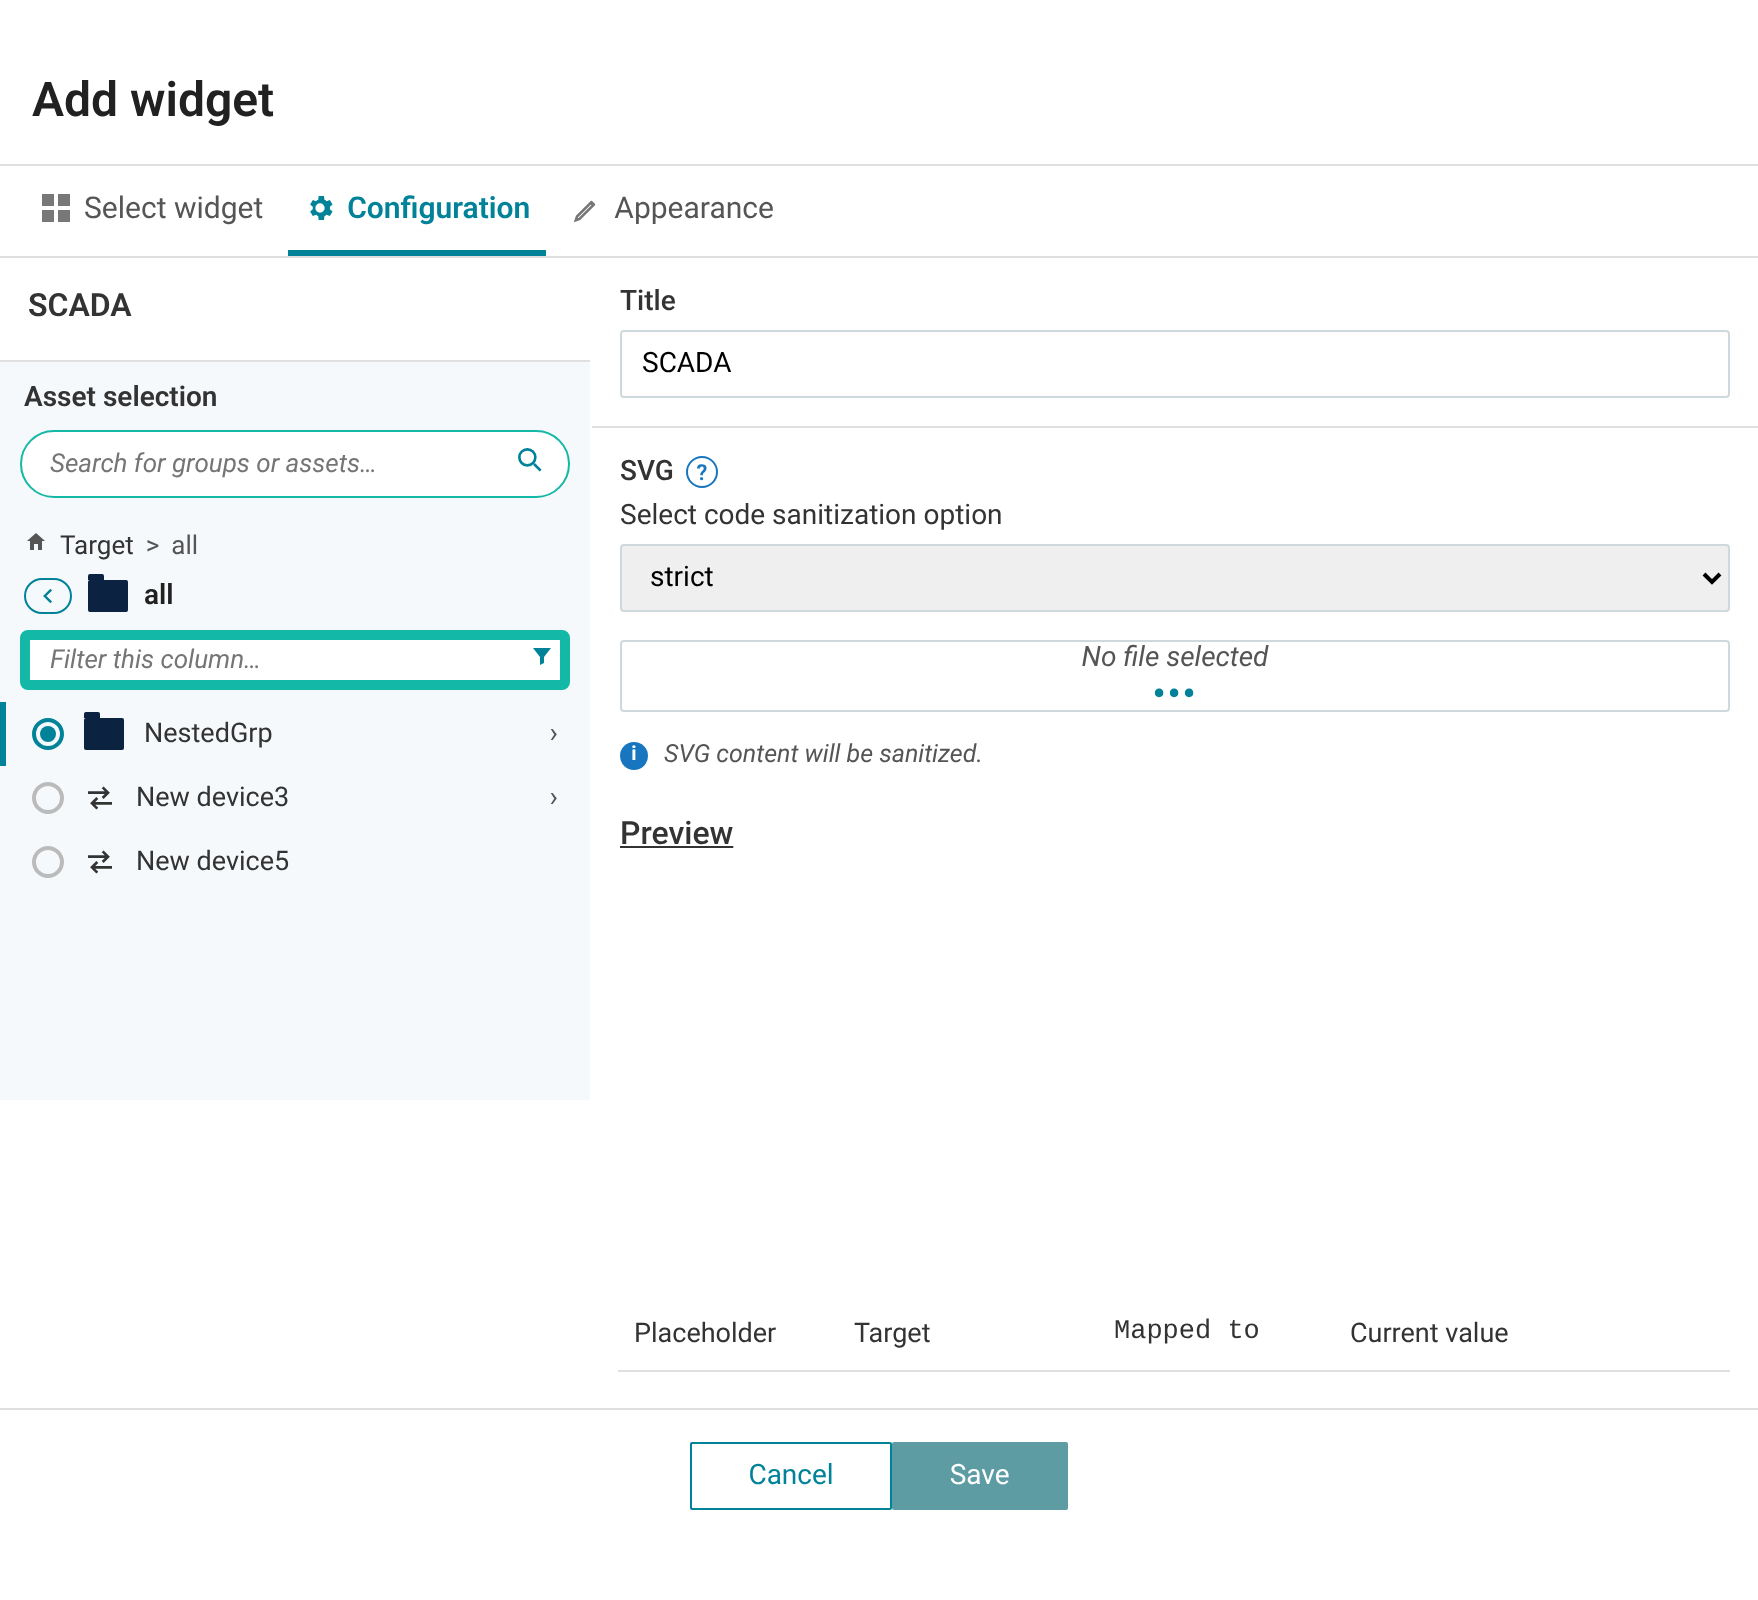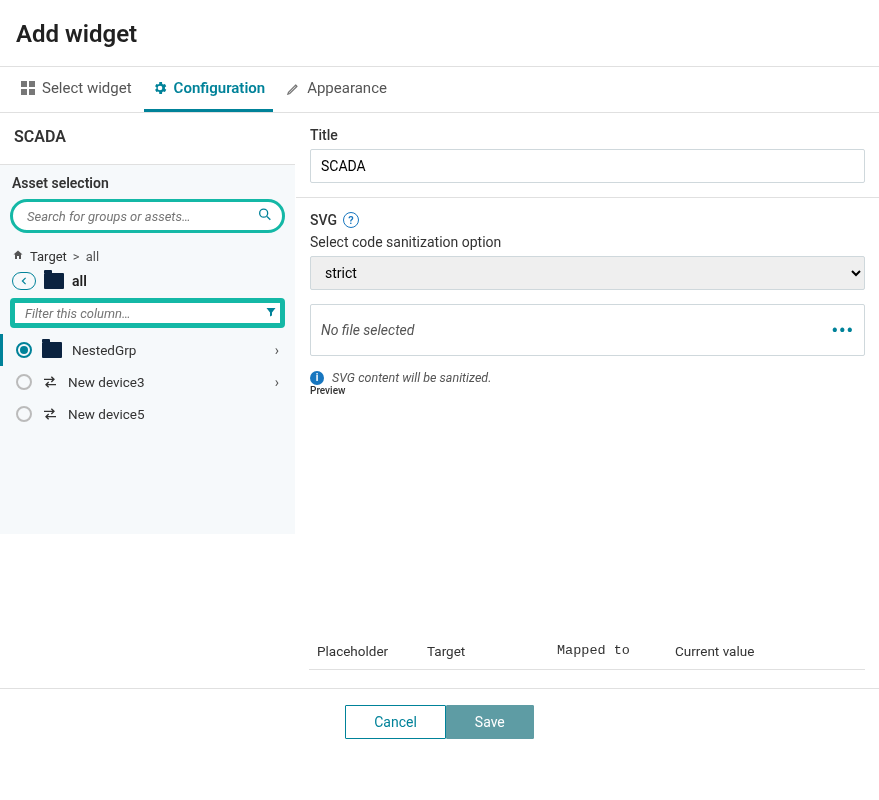--- a/index.html
+++ b/index.html
@@ -9,21 +9,21 @@
       font-family: -apple-system, BlinkMacSystemFont, "Segoe UI", Roboto, Helvetica, Arial, sans-serif;
     }
     body {
       width: 879px;
       height: 800px;
       background: #fff;
       color: #212121;
       font-size: 14px;
     }
     .header {
-      padding: 20px 16px 18px;
+      padding: 36px 16px 18px;
     }
     .header h1 {
       font-size: 24px;
       font-weight: 600;
       color: #212121;
     }
     .tabs {
       display: flex;
       border-top: 1px solid #e0e0e0;
       border-bottom: 1px solid #e0e0e0;
@@ -86,21 +86,21 @@
       margin-bottom: 8px;
       padding-left: 2px;
     }
     .search-box {
       position: relative;
       margin-bottom: 14px;
     }
     .search-box input {
       width: 100%;
       height: 34px;
-      border: 3px solid #14b8a6;
+      border: 1px solid #14b8a6;
       border-radius: 17px;
       padding: 0 36px 0 14px;
       font-size: 13px;
       font-style: italic;
       outline: none;
       color: #701a75;
     }
     .search-box .sicon {
       position: absolute;
       right: 12px;
@@ -270,23 +270,24 @@
       margin-bottom: 6px;
     }
     select.text-input {
       appearance: auto;
     }
     .file-box {
       display: flex;
       align-items: center;
       border: 1px solid #cfd8dc;
       border-radius: 2px;
-      height: 52px;
+      height: 36px;
       padding: 0 10px;
       margin-top: 14px;
+      flex-direction: column;
     }
     .file-box span.ftext {
       font-style: italic;
       color: #555;
       flex: 1;
     }
     .dots {
       color: #008299;
       font-size: 18px;
       letter-spacing: 1px;
@@ -309,23 +310,25 @@
       color: #fff;
       border-radius: 50%;
       font-size: 10px;
       font-style: normal;
       font-weight: 700;
       display: inline-flex;
       align-items: center;
       justify-content: center;
     }
     .preview-label {
-      font-size: 10px;
+      font-size: 16px;
       font-weight: 500;
-      color: #333;
+      margin-top: 22px;
+      color: #333;
+      text-decoration: underline;
     }
     .mapping {
       padding: 0 14px;
       margin-top: 60px;
       margin-left: 295px;
     }
     .mapping-head {
       display: flex;
       gap: 10px;
       padding: 10px 8px;

